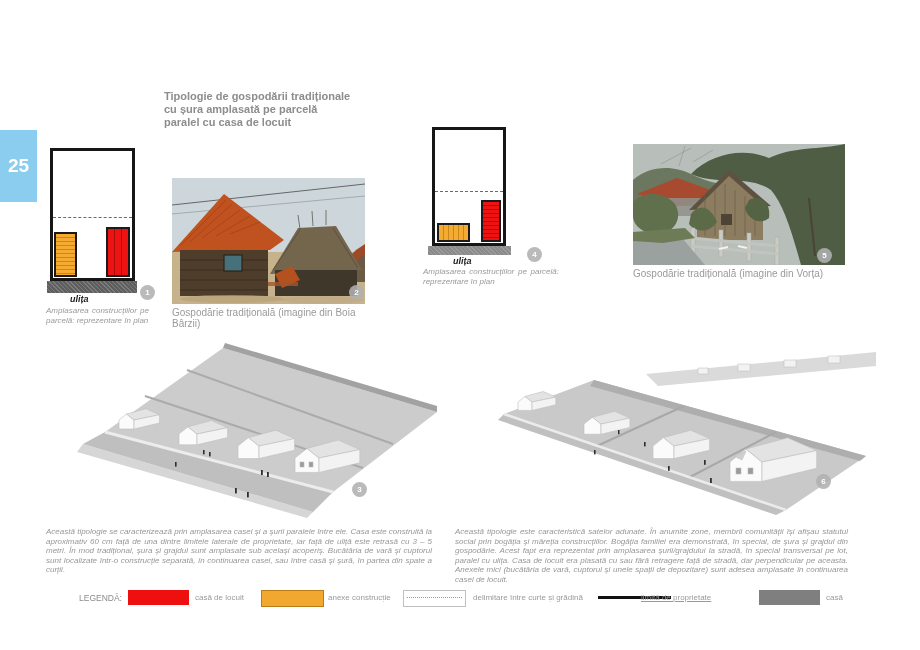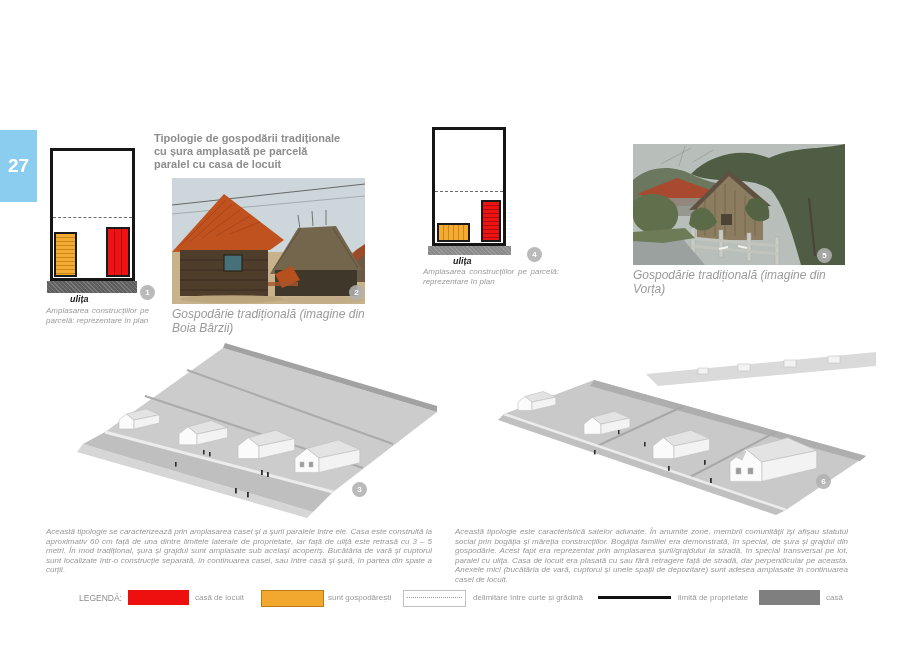--- a/index.html
+++ b/index.html
@@ -23,21 +23,21 @@
   .parcel .garden-line{position:absolute;left:0;right:0;border-top:1px dashed #6a6a6a;}
   .bldg{position:absolute;border:2px solid #1a1a1a;}
   .bldg.red-v{background:repeating-linear-gradient(90deg,#ee1212 0 6px,#a80e0e 6px 7px);}
   .bldg.red-h{background:repeating-linear-gradient(180deg,#ee1212 0 3px,#a80e0e 3px 4px);}
   .bldg.org-h{background:repeating-linear-gradient(180deg,#f5ab32 0 3px,#c8871b 3px 4px);}
   .bldg.org-v{background:repeating-linear-gradient(90deg,#f5ab32 0 4px,#c8871b 4px 5px);}
   .street-strip{background:#5e5e5e;background-image:repeating-linear-gradient(45deg,rgba(255,255,255,.18) 0 1px,transparent 1px 3px);}
   .street-strip.light{background:#8a8a8a;background-image:repeating-linear-gradient(45deg,rgba(255,255,255,.15) 0 1px,transparent 1px 3px);}
   .street-label{font-size:9px;font-weight:bold;font-style:italic;color:#1c1c1c;padding-left:19px;}
   .fig-caption{font-size:8px;font-style:italic;color:#9a9a9a;line-height:1.25;text-align:justify;}
-  .photo-caption{font-size:12px;font-style:italic;color:#9a9a9a;}
+  .photo-caption{font-size:10px;color:#9a9a9a;}
 
   
   .badge{width:15px;height:15px;border-radius:50%;background:rgba(176,176,176,.88);
          display:flex;align-items:center;justify-content:center;color:#ffffff;
          font-size:8px;font-weight:bold;}
 
   
   .photo{overflow:hidden;}
   .photo svg,.render svg{display:block;width:100%;height:100%;}
 
@@ -56,24 +56,24 @@
   .lg-solid{top:10px;width:73px;height:3px;background:#111111;}
   .lg-gray{background:#7f7f7f;}
 </style>
 </head>
 <body>
 
 <div id="page">
 
 
   <div class="abs page-tab">
-    <span>27</span>
-  </div>
-
-  <div class="abs col-heading" style="left:154px;top:90px;width:242px;margin-top:42px;">Tipologie de gospodării tradiționale
+    <span>25</span>
+  </div>
+
+  <div class="abs col-heading" style="left:164px;top:90px;width:242px;">Tipologie de gospodării tradiționale
 cu șura amplasată pe parcelă
 paralel cu casa de locuit</div>
 
 
   <div class="abs parcel" style="left:50px;top:148px;width:79px;height:127px;">
     <div class="garden-line" style="top:66px;"></div>
     <div class="bldg org-h" style="left:1px;bottom:1px;width:19px;height:41px;"></div>
     <div class="bldg red-v" style="right:2px;bottom:1px;width:20px;height:46px;"></div>
   </div>
   <div class="abs street-strip" style="left:47px;top:281px;width:90px;height:12px;"></div>
@@ -255,25 +255,25 @@
   <div class="abs para" style="left:46px;top:527px;width:386px;">Această tipologie se caracterizează prin amplasarea casei și a șurii paralele între ele. Casa este construită la aproximativ 60 cm față de una dintre limitele laterale de proprietate, iar față de uliță este retrasă cu 3 – 5 metri. În mod tradițional, șura și grajdul sunt amplasate sub același acoperiș. Bucătăria de vară și cuptorul sunt localizate într-o construcție separată, în continuarea casei, sau între casă și șură, în partea din spate a curții.</div>
   <div class="abs para" style="left:455px;top:527px;width:393px;">Această tipologie este caracteristică satelor adunate. În anumite zone, membrii comunității își afișau statutul social prin bogăția și măreția construcțiilor. Bogăția familiei era demonstrată, în special, de șura și grajdul din gospodărie. Acest fapt era reprezentat prin amplasarea șurii/grajdului la stradă, în special transversal pe lot, paralel cu ulița. Casa de locuit era plasată cu sau fără retragere față de stradă, dar perpendicular pe aceasta. Anexele mici (bucătăria de vară, cuptorul și unele spații de depozitare) sunt adesea amplasate în continuarea casei de locuit.</div>
 
   <div class="abs legend">
     <span class="lg-label" style="left:46px;">LEGENDĂ:</span>
 
     <div class="lg-swatch lg-red" style="left:95px;"></div>
     <span class="lg-text" style="left:162px;">casă de locuit</span>
 
     <div class="lg-swatch lg-orange" style="left:228px;"></div>
-    <span class="lg-text" style="left:295px;">sunt gospodărești</span>
+    <span class="lg-text" style="left:295px;">anexe construcție</span>
 
     <div class="lg-swatch lg-dashed" style="left:370px;"></div>
     <span class="lg-text" style="left:440px;">delimitare între curte și grădină</span>
 
     <div class="lg-swatch lg-solid" style="left:565px;"></div>
-    <span class="lg-text" style="left:645px;">limită de proprietate</span>
+    <span class="lg-text" style="left:608px;text-decoration:underline;">limită de proprietate</span>
 
     <div class="lg-swatch lg-gray" style="left:726px;"></div>
     <span class="lg-text" style="left:793px;">casă</span>
   </div>
 
 </div>
 
 </body></html>

